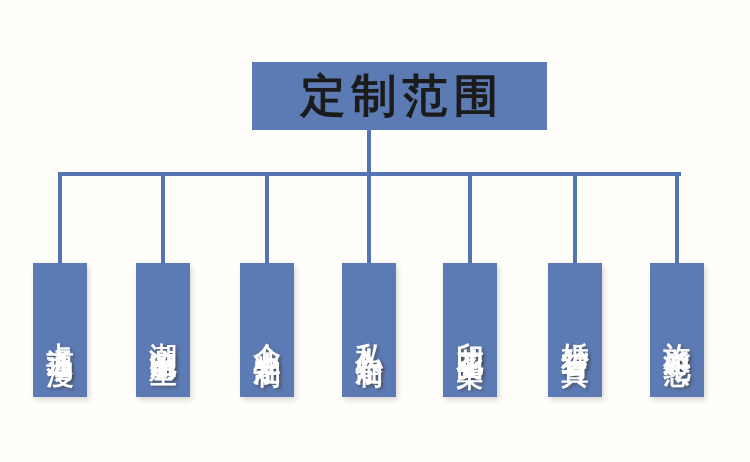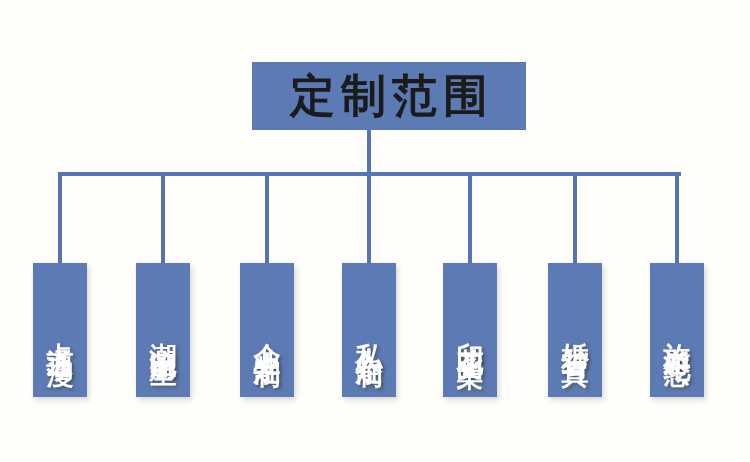--- a/index.html
+++ b/index.html
@@ -13,21 +13,21 @@
     width: 750px;
     height: 462px;
     background: #fffefb;
     overflow: hidden;
   }
   
   .root-node {
     position: absolute;
     left: 252px;
     top: 62px;
-    width: 274px;
+    width: 295px;
     height: 68px;
     background: #5c7ab3;
     display: flex;
     align-items: center;
     justify-content: center;
   }
   .root-label {
     font-size: 45px;
     font-weight: bold;
     letter-spacing: 6px;

